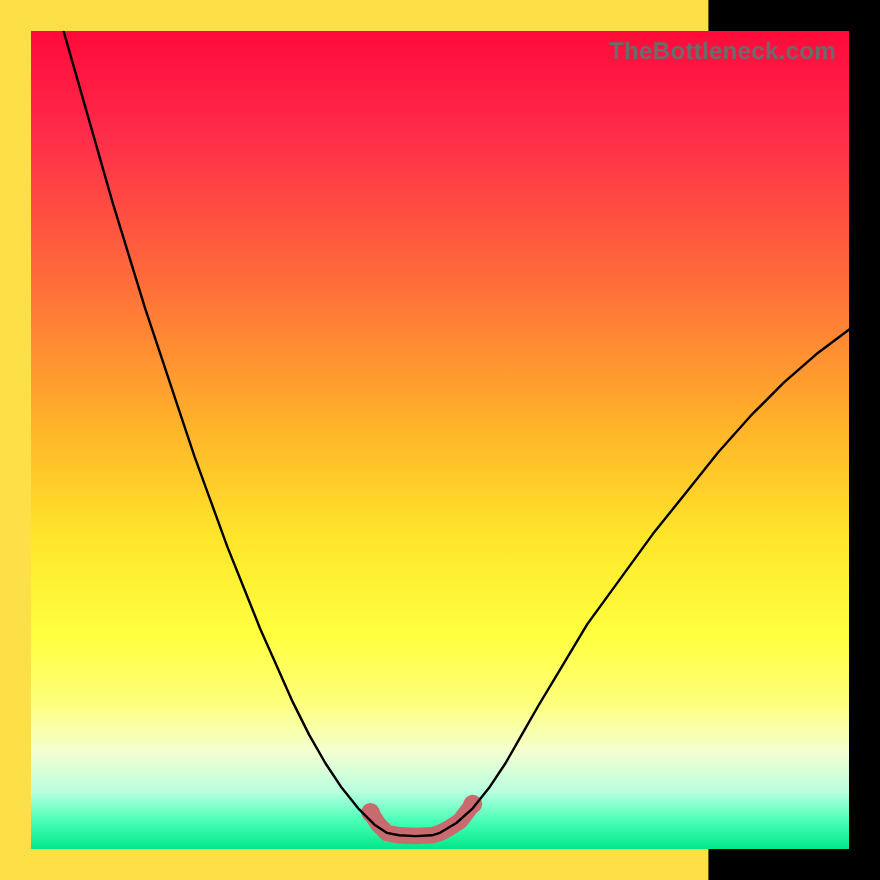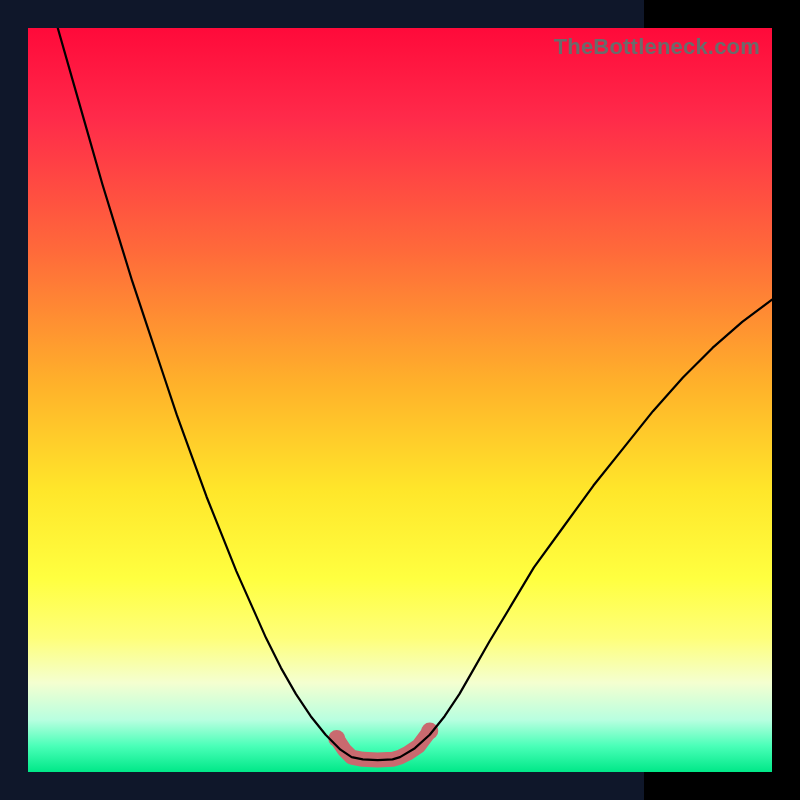--- a/index.html
+++ b/index.html
@@ -1,21 +1,21 @@
 <!DOCTYPE html>
 <html><head>
 <meta charset="utf-8">
 <style>
   * { margin: 0; padding: 0; box-sizing: border-box; }
   html, body { width: 800px; height: 800px; overflow: hidden; background: #000; }
   .frame {
     position: relative;
     width: 644px;
     height: 800px;
-    background: #0f172a;
+    background: #fde047;
   }
   .plot-area {
     position: absolute;
     left: 28px;
     top: 28px;
     width: 744px;
     height: 744px;
     overflow: hidden;
   }
   .gradient-bg {

